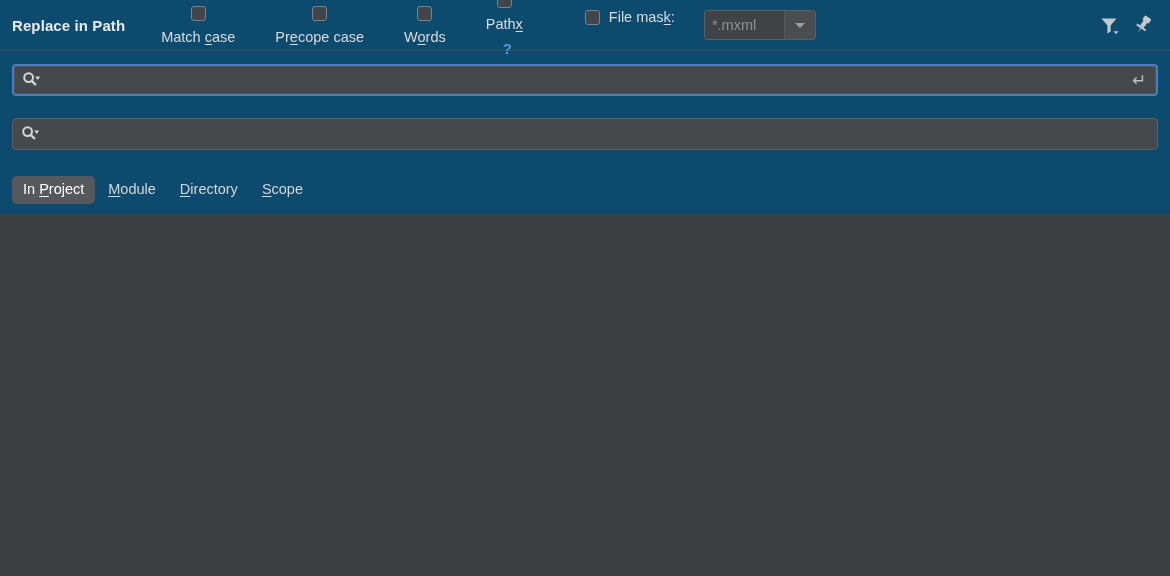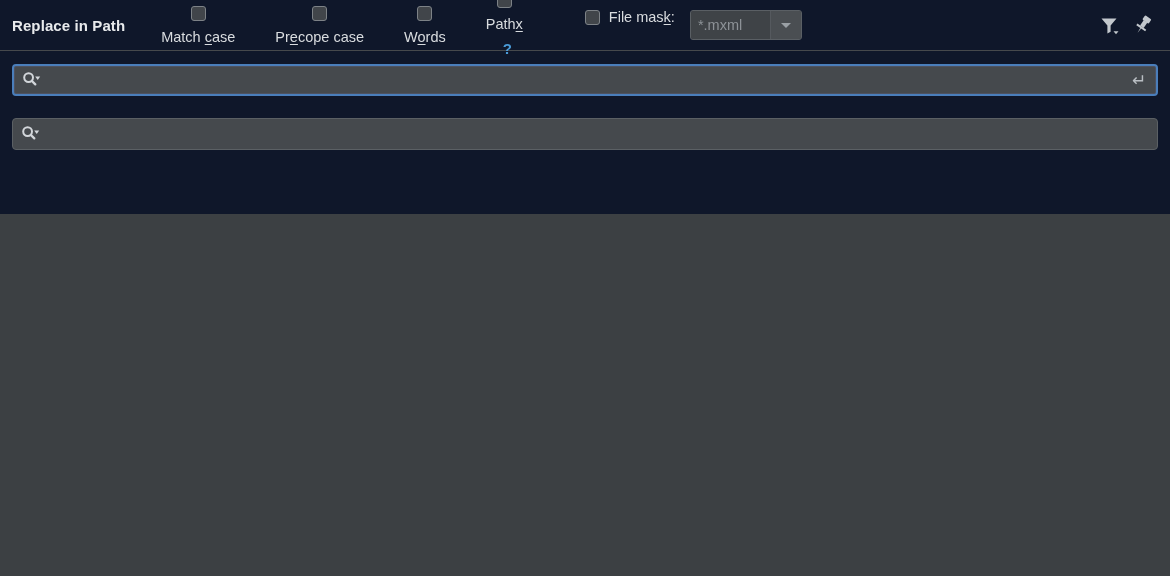--- a/index.html
+++ b/index.html
@@ -13,21 +13,21 @@
     overflow: hidden;
     font-family: "Liberation Sans", sans-serif;
     color: #d6d9dc;
     -webkit-font-smoothing: antialiased;
   }
 
   #app {
     position: relative;
     width: 1170px;
     height: 432px;
-    background: #0f172a;
+    background: #0c4a6e;
   }
 
   
   .toolbar {
     position: absolute;
     left: 0;
     top: 0;
     width: 1170px;
     height: 51px;
     display: flex;
@@ -95,21 +95,21 @@
   }
   .combo {
     display: flex;
     align-items: stretch;
     height: 30px;
     width: 112px;
     box-sizing: border-box;
     border: 1px solid #5a5f64;
     border-radius: 3px;
     background: #44484c;
-    margin-left: 6px;
+    margin-left: 20px;
     overflow: hidden;
   }
   .combo-field {
     flex: 1 1 auto;
     display: flex;
     align-items: center;
     padding-left: 7px;
     font-size: 14.5px;
     color: #8d9297;
     background: #3f4347;
@@ -312,16 +312,26 @@
     <div class="field-icon">
       <svg width="20" height="20" viewBox="0 0 20 20">
         <circle cx="7.6" cy="7.6" r="4.4" fill="none" stroke="#d2d6da" stroke-width="2"></circle>
         <line x1="10.9" y1="11.0" x2="14.3" y2="14.4" stroke="#d2d6da" stroke-width="2.3" stroke-linecap="round"></line>
         <path d="M14.2 6.6 h5 l-2.5 3.3 z" fill="#d2d6da"></path>
       </svg>
     </div>
     <input class="field-input" type="text" value="" placeholder="" style="">
   </div>
 
+  <div class="scope-row">
+
+    <div class="scope-tab selected"><span>In </span><u>P</u><span>roject</span></div>
+
+    <div class="scope-tab"><span></span><u>M</u><span>odule</span></div>
+
+    <div class="scope-tab"><span></span><u>D</u><span>irectory</span></div>
+
+    <div class="scope-tab"><span></span><u>S</u><span>cope</span></div>
+  </div>
 
   <div class="results-area"></div>
 
 </div>
 
 </body></html>

